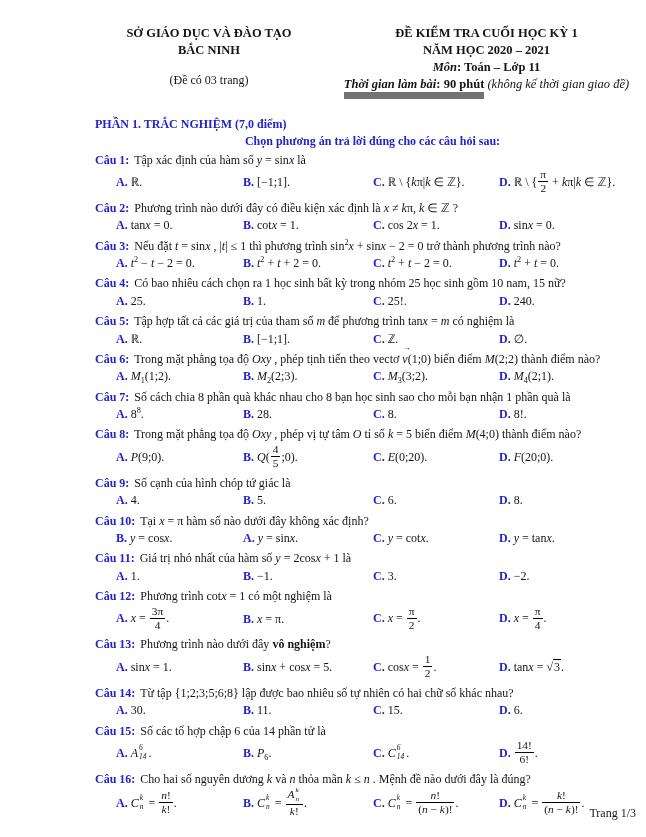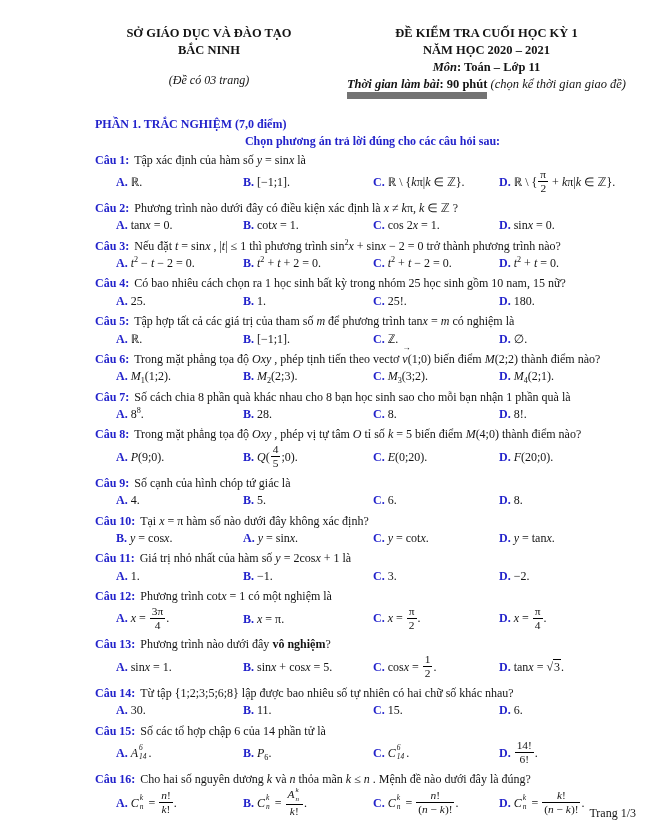--- a/index.html
+++ b/index.html
@@ -12,21 +12,21 @@
     overflow:hidden;
   }
   .page{ position:relative; width:646px; height:837px; padding:25px 34px 0 57px;margin-left:38px; }
 
   
   .hdr{ display:flex; }
   .hdr-left{ width:228px; text-align:center; }
   .hdr-right{ flex:1; text-align:center; }
   .h-b{ font-weight:bold; font-size:12.5px; line-height:1.35; }
   .u-black{ text-underline-offset:3px; }
-  .h-note{ font-style:italic; margin-top:14px; font-size:12px; }
+  .h-note{ margin-top:14px; font-size:12px; }
   .h-line{ font-size:12.5px; line-height:1.35; }
   .dur-u{ border-bottom:7px solid #737373; padding-bottom:1px; }
 
   
   .sec-title{ color:var(--accent); font-weight:bold; font-size:12px; margin-top:24px; }
   .sec-sub{ color:var(--accent); font-weight:bold; text-align:center; margin-top:2px; }
 
   
   .q{ margin-top:3px; }
   .q-line{ line-height:1.45; }
@@ -68,21 +68,21 @@
   <div class="hdr">
     <div class="hdr-left">
       <div class="h-b">SỞ GIÁO DỤC VÀ ĐÀO TẠO</div>
       <div class="h-b u-black">BẮC NINH</div>
       <div class="h-note">(Đề có 03 trang)</div>
     </div>
     <div class="hdr-right">
       <div class="h-b">ĐỀ KIỂM TRA CUỐI HỌC KỲ 1</div>
       <div class="h-b">NĂM HỌC 2020 – 2021</div>
       <div class="h-line"><b><i>Môn</i>: Toán – Lớp 11</b></div>
-      <div class="h-line"><span class="dur-u"><b><i>Thời gian làm bài</i>: 90 phút</b></span> <i>(chọn kể thời gian giao đề)</i></div>
+      <div class="h-line"><span class="dur-u"><b><i>Thời gian làm bài</i>: 90 phút</b></span> <i>(không kể thời gian giao đề)</i></div>
     </div>
   </div>
 
   <div class="sec-title">PHẦN 1. TRẮC NGHIỆM (7,0 điểm)</div>
   <div class="sec-sub">Chọn phương án trả lời đúng cho các câu hỏi sau:</div>
 
   <div>
   <div class="q">
     <div class="q-line">
       <span class="q-label">Câu 1:</span>
@@ -127,21 +127,21 @@
 
   <div class="q">
     <div class="q-line">
       <span class="q-label">Câu 4:</span>
       <span class="q-text">Có bao nhiêu cách chọn ra 1 học sinh bất kỳ trong nhóm 25 học sinh gồm 10 nam, 15 nữ?</span>
     </div>
     <div class="opts">
       <span class="opt"><span class="opt-letter">A.</span><span class="opt-body">25.</span></span>
       <span class="opt"><span class="opt-letter">B.</span><span class="opt-body">1.</span></span>
       <span class="opt"><span class="opt-letter">C.</span><span class="opt-body">25!.</span></span>
-      <span class="opt"><span class="opt-letter">D.</span><span class="opt-body">180.</span></span>
+      <span class="opt"><span class="opt-letter">D.</span><span class="opt-body">240.</span></span>
     </div>
   </div>
 
   <div class="q">
     <div class="q-line">
       <span class="q-label">Câu 5:</span>
       <span class="q-text">Tập hợp tất cả các giá trị của tham số <i>m</i> để phương trình tan<i>x</i> = <i>m</i> có nghiệm là</span>
     </div>
     <div class="opts">
       <span class="opt"><span class="opt-letter">A.</span><span class="opt-body">ℝ.</span></span>

